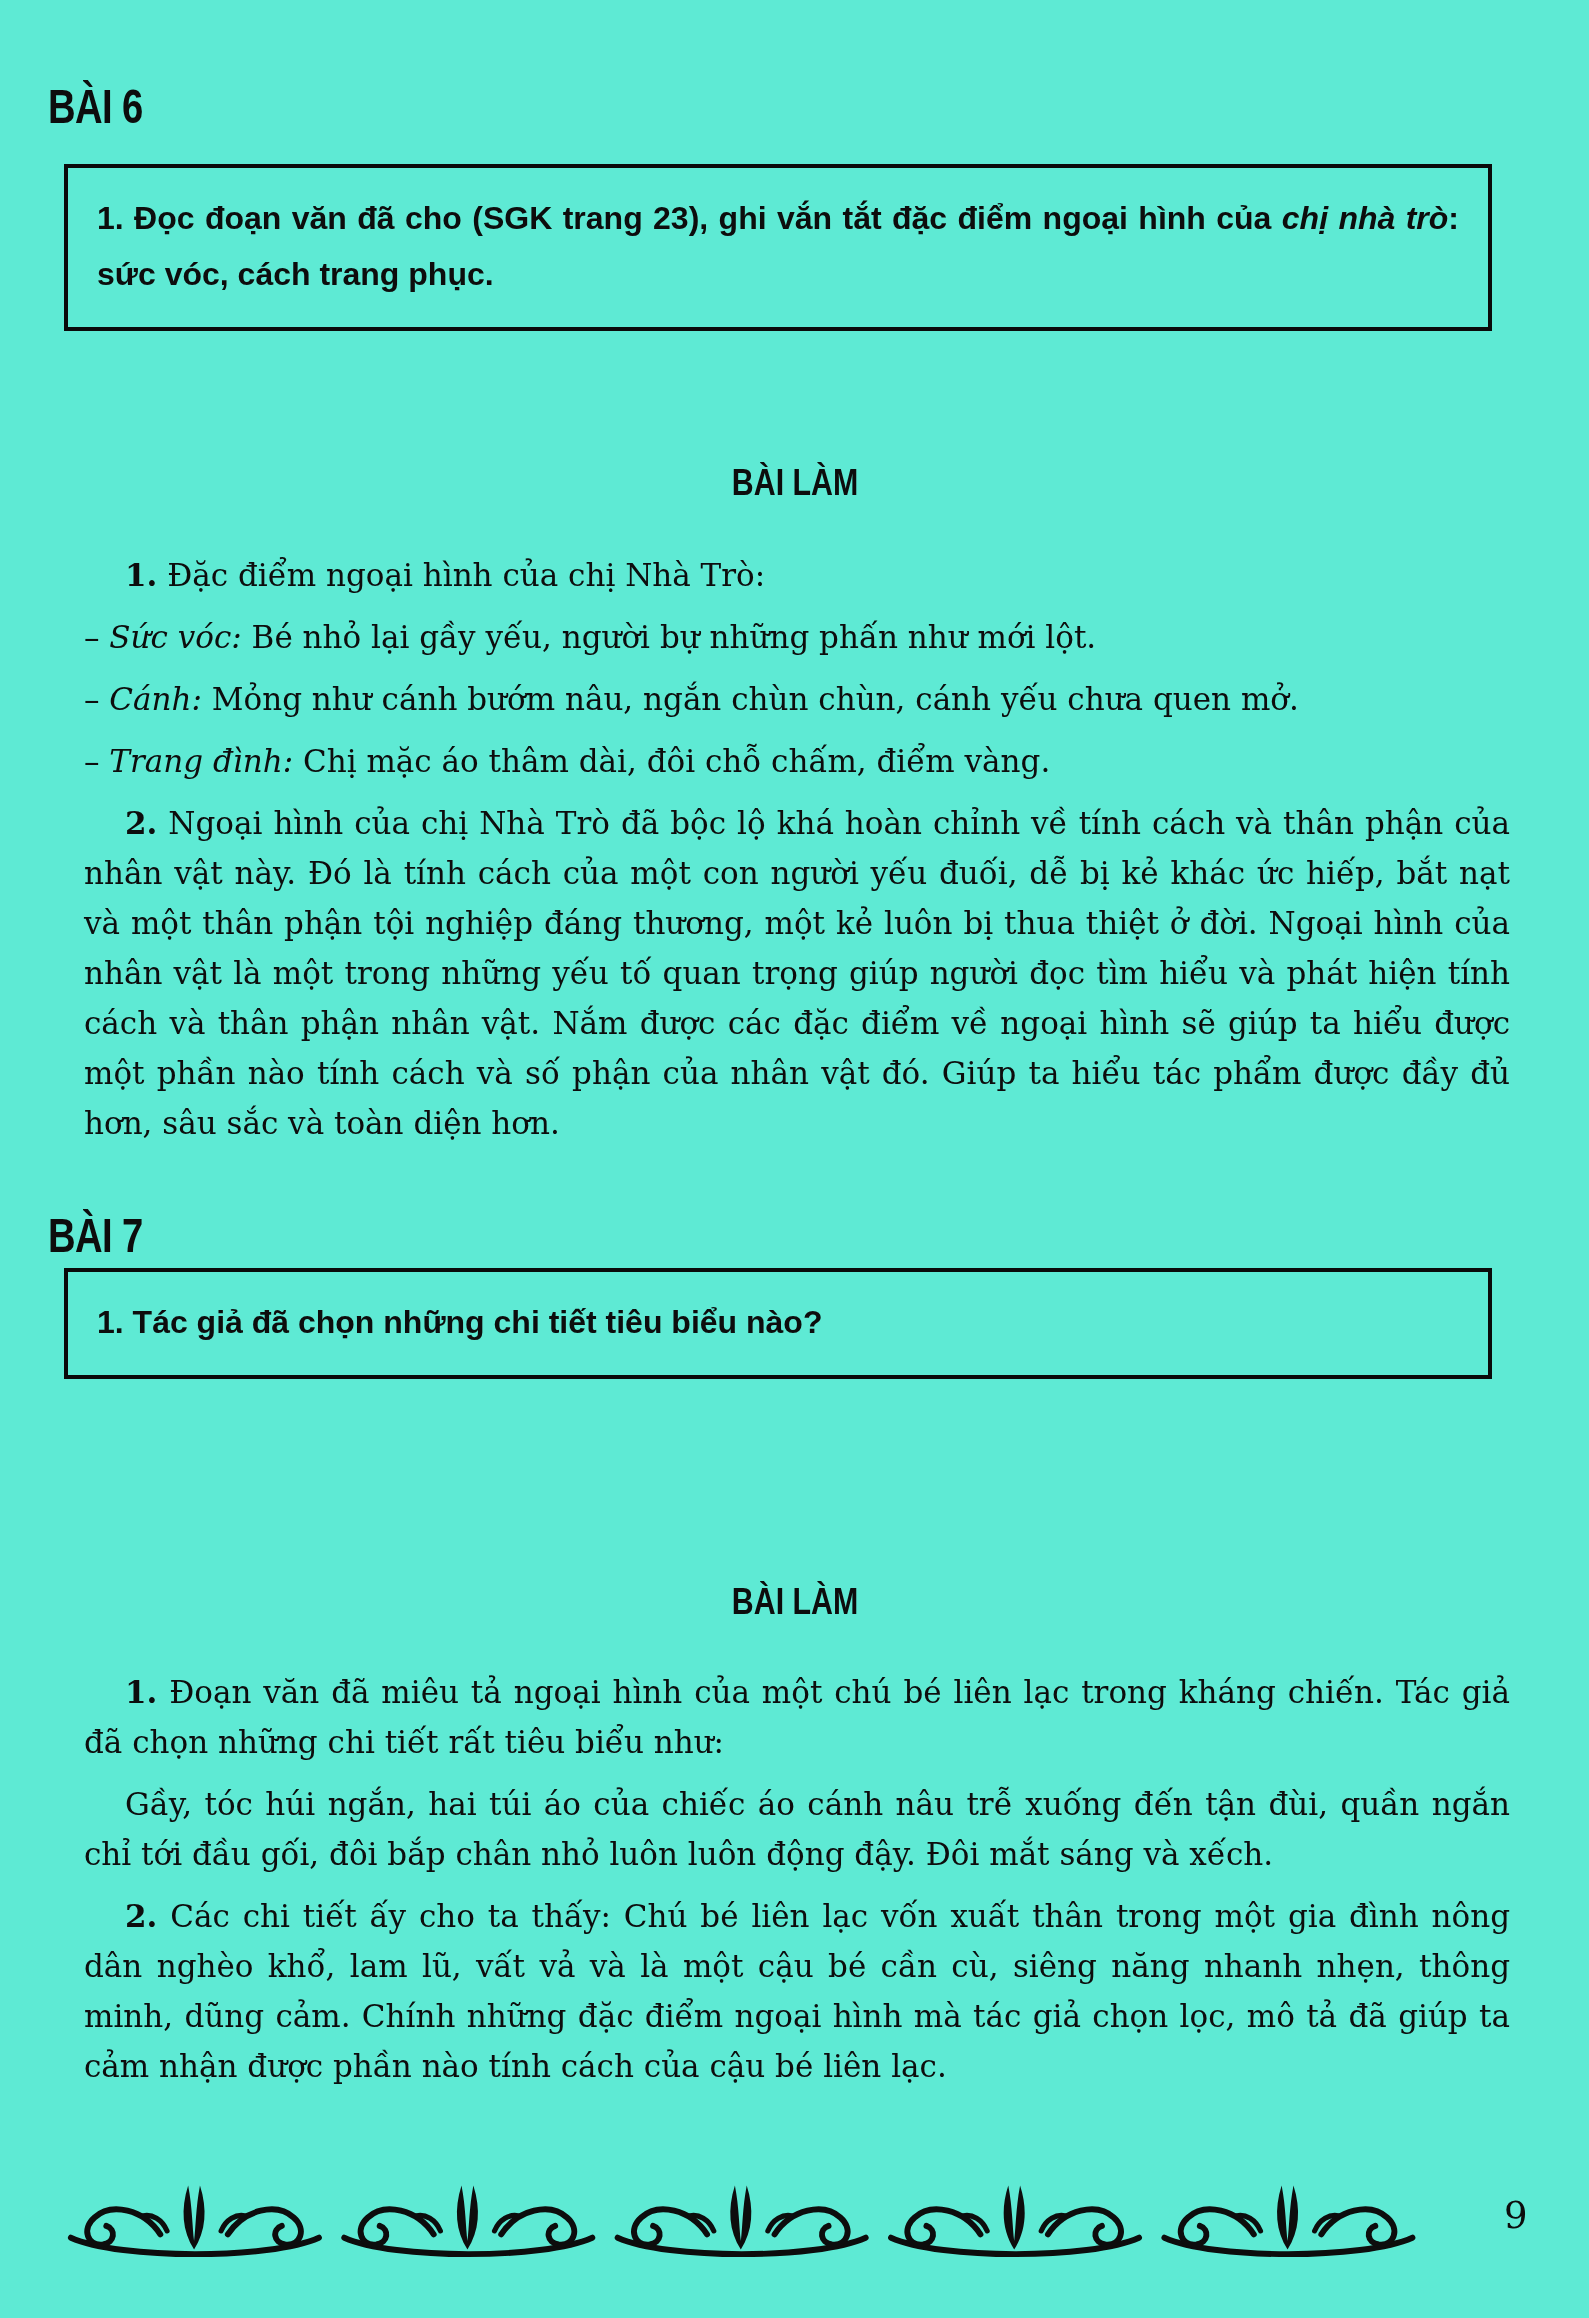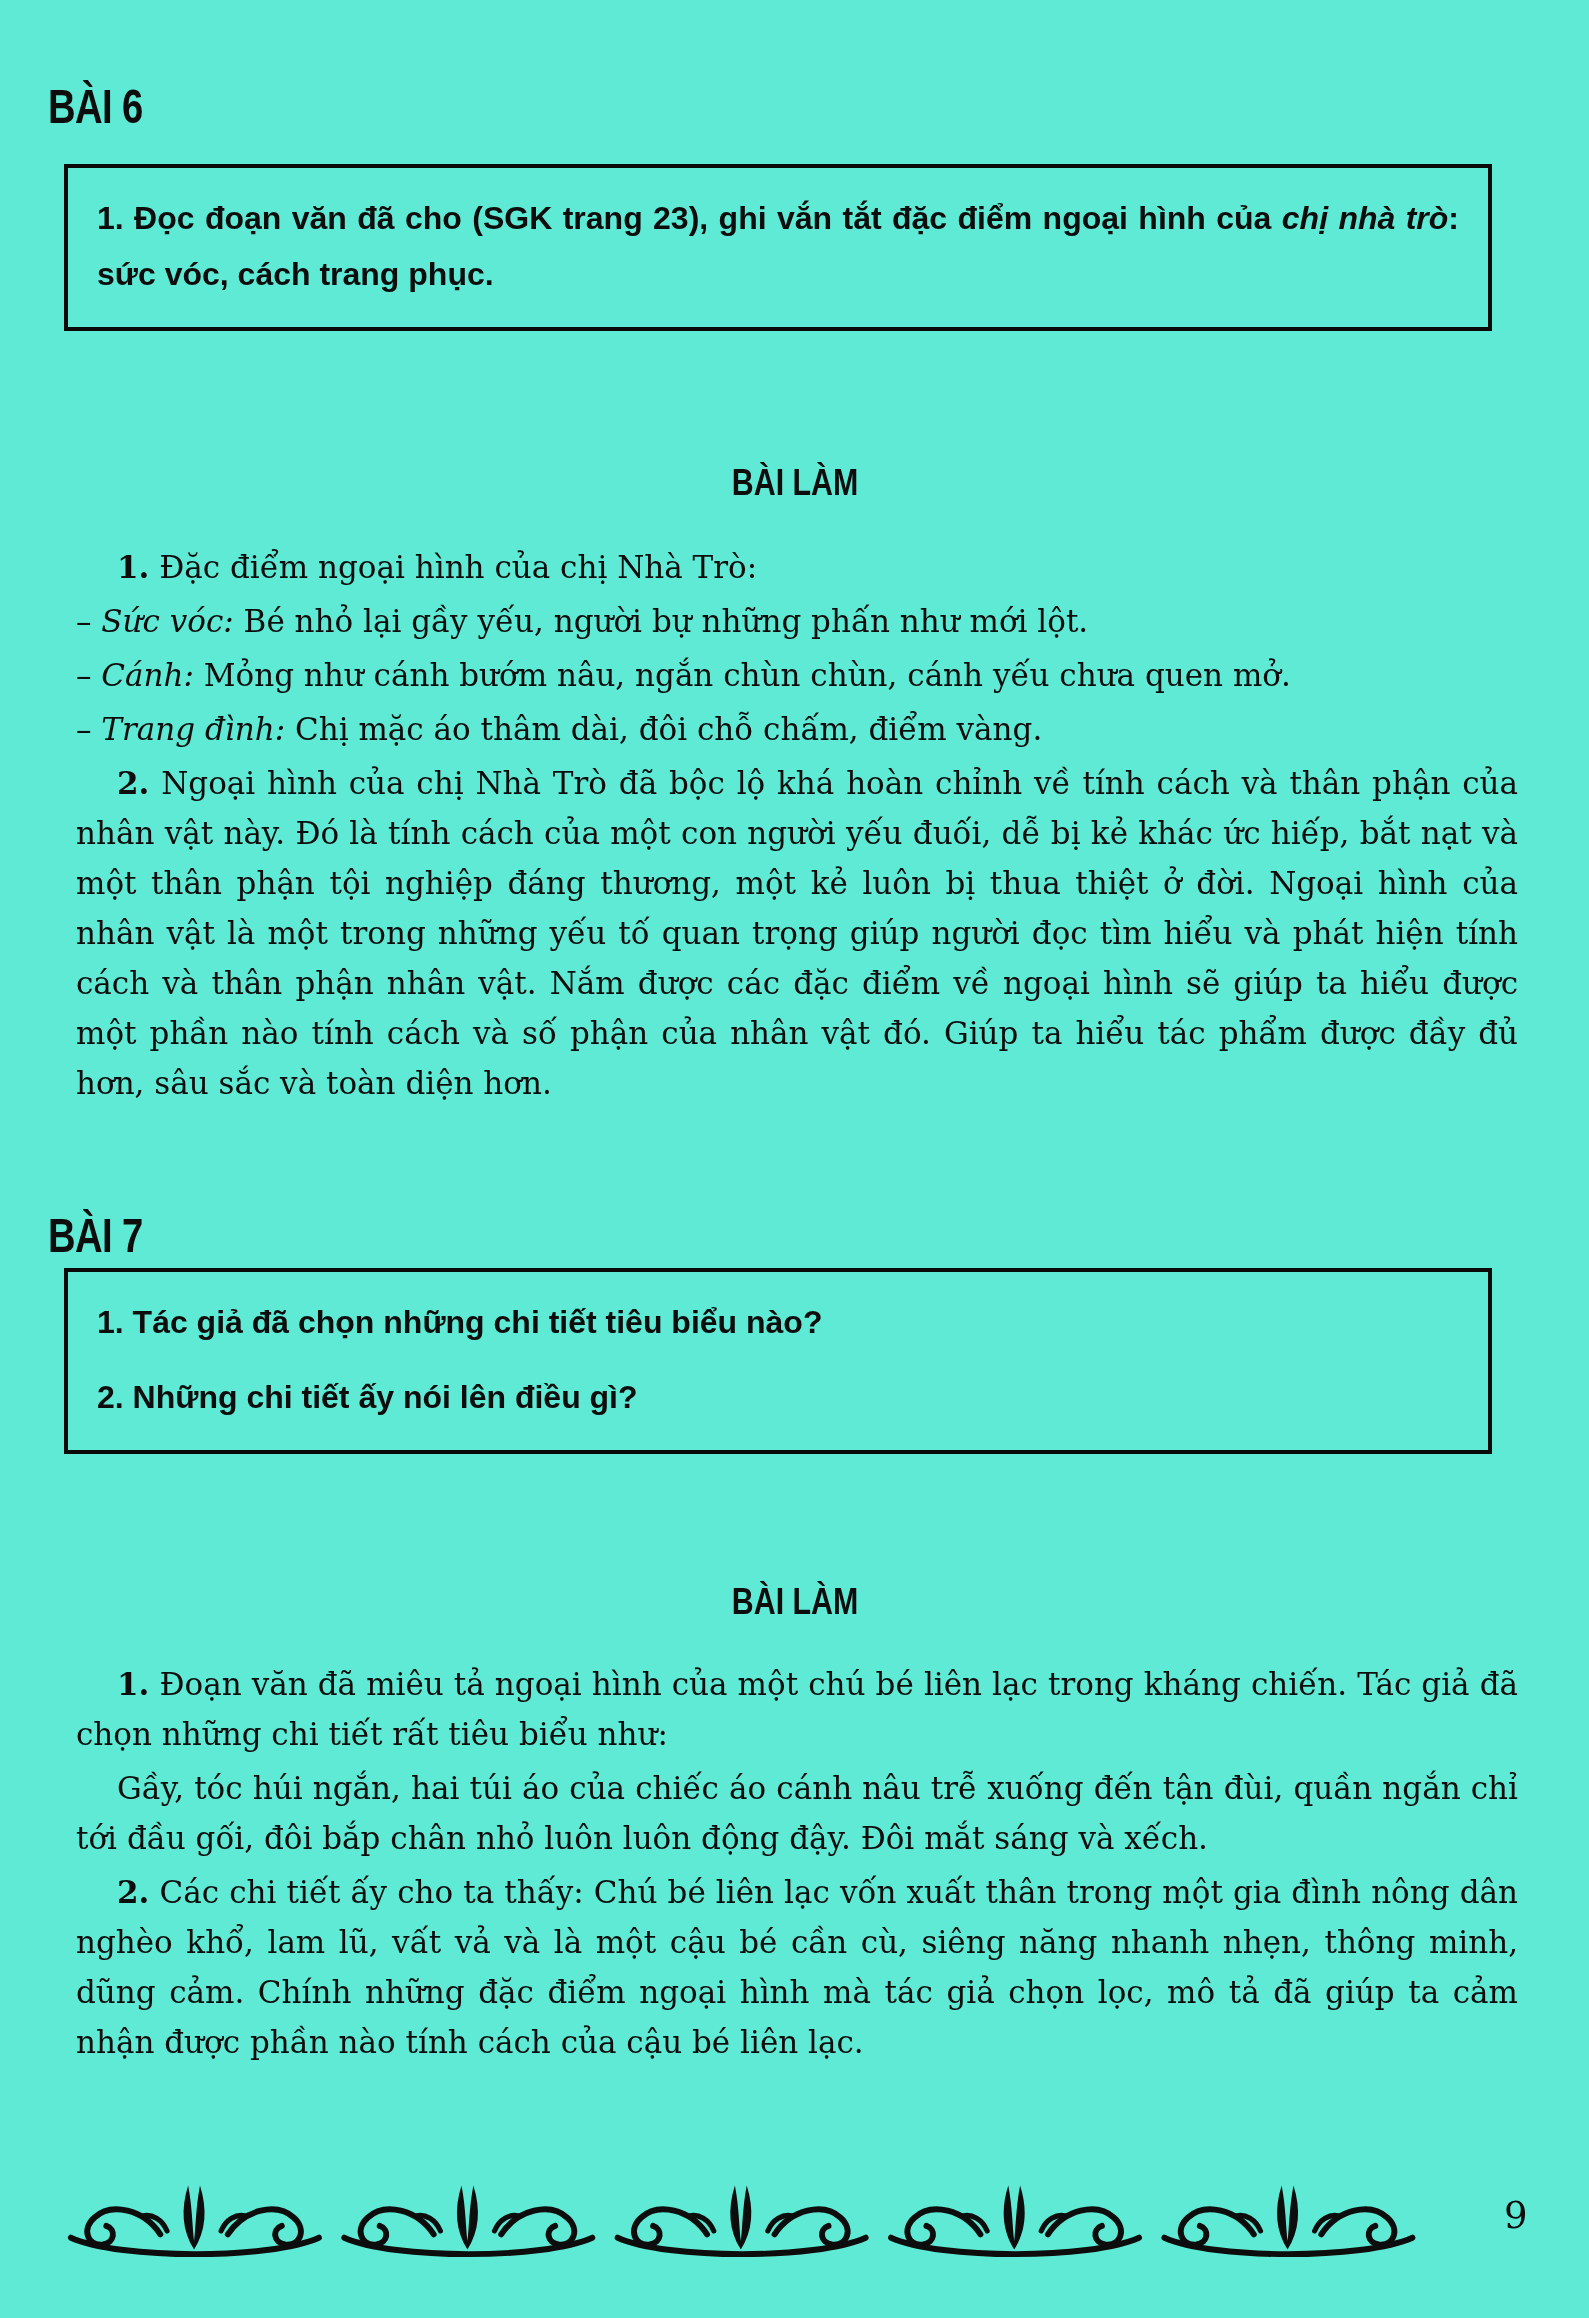--- a/index.html
+++ b/index.html
@@ -51,21 +51,21 @@
     transform:scaleX(0.82);
     white-space:nowrap;
   }
   
   .body-text{
     width:1450px;
     font-size:31px;
     line-height:50px;
     text-align:justify;
   }
-  .body-text p{margin:4px;}
+  .body-text p{margin:12px;}
   .body-text p.indent{text-indent:41px;}
   .body-text .num{font-weight:bold;}
   .body-text .lbl{font-style:italic;}
   
   .page-num{
     font-size:37px;
     font-family:"DejaVu Serif", serif;
   }
   .ornament svg{display:block;}
 </style>
@@ -89,21 +89,20 @@
     <p><span>– </span><span class="lbl">Sức vóc:</span><span> Bé nhỏ lại gầy yếu, người bự những phấn như mới lột.</span></p>
     <p><span>– </span><span class="lbl">Cánh:</span><span> Mỏng như cánh bướm nâu, ngắn chùn chùn, cánh yếu chưa quen mở.</span></p>
     <p><span>– </span><span class="lbl">Trang đình:</span><span> Chị mặc áo thâm dài, đôi chỗ chấm, điểm vàng.</span></p>
     <p class="indent"><span class="num">2.</span><span> Ngoại hình của chị Nhà Trò đã bộc lộ khá hoàn chỉnh về tính cách và thân phận của nhân vật này. Đó là tính cách của một con người yếu đuối, dễ bị kẻ khác ức hiếp, bắt nạt và một thân phận tội nghiệp đáng thương, một kẻ luôn bị thua thiệt ở đời. Ngoại hình của nhân vật là một trong những yếu tố quan trọng giúp người đọc tìm hiểu và phát hiện tính cách và thân phận nhân vật. Nắm được các đặc điểm về ngoại hình sẽ giúp ta hiểu được một phần nào tính cách và số phận của nhân vật đó. Giúp ta hiểu tác phẩm được đầy đủ hơn, sâu sắc và toàn diện hơn.</span></p>
   </div>
 
   <div class="abs lesson-title" style="left:48px;top:1207px;">BÀI 7</div>
 
   <div class="abs qbox" style="left:64px;top:1268px;">
     <p>1. Tác giả đã chọn những chi tiết tiêu biểu nào?</p>
-    <p>2. Những chi tiết ấy nói lên điều gì?</p>
   </div>
 
   <div class="abs bailam" style="left:0;top:1581px;">
     <span>BÀI LÀM</span>
   </div>
 
   <div class="abs body-text" style="left:72px;top:1655px;">
     <p class="indent"><span class="num">1.</span><span> Đoạn văn đã miêu tả ngoại hình của một chú bé liên lạc trong kháng chiến. Tác giả đã chọn những chi tiết rất tiêu biểu như:</span></p>
     <p class="indent">Gầy, tóc húi ngắn, hai túi áo của chiếc áo cánh nâu trễ xuống đến tận đùi, quần ngắn chỉ tới đầu gối, đôi bắp chân nhỏ luôn luôn động đậy. Đôi mắt sáng và xếch.</p>
     <p class="indent"><span class="num">2.</span><span> Các chi tiết ấy cho ta thấy: Chú bé liên lạc vốn xuất thân trong một gia đình nông dân nghèo khổ, lam lũ, vất vả và là một cậu bé cần cù, siêng năng nhanh nhẹn, thông minh, dũng cảm. Chính những đặc điểm ngoại hình mà tác giả chọn lọc, mô tả đã giúp ta cảm nhận được phần nào tính cách của cậu bé liên lạc.</span></p>

